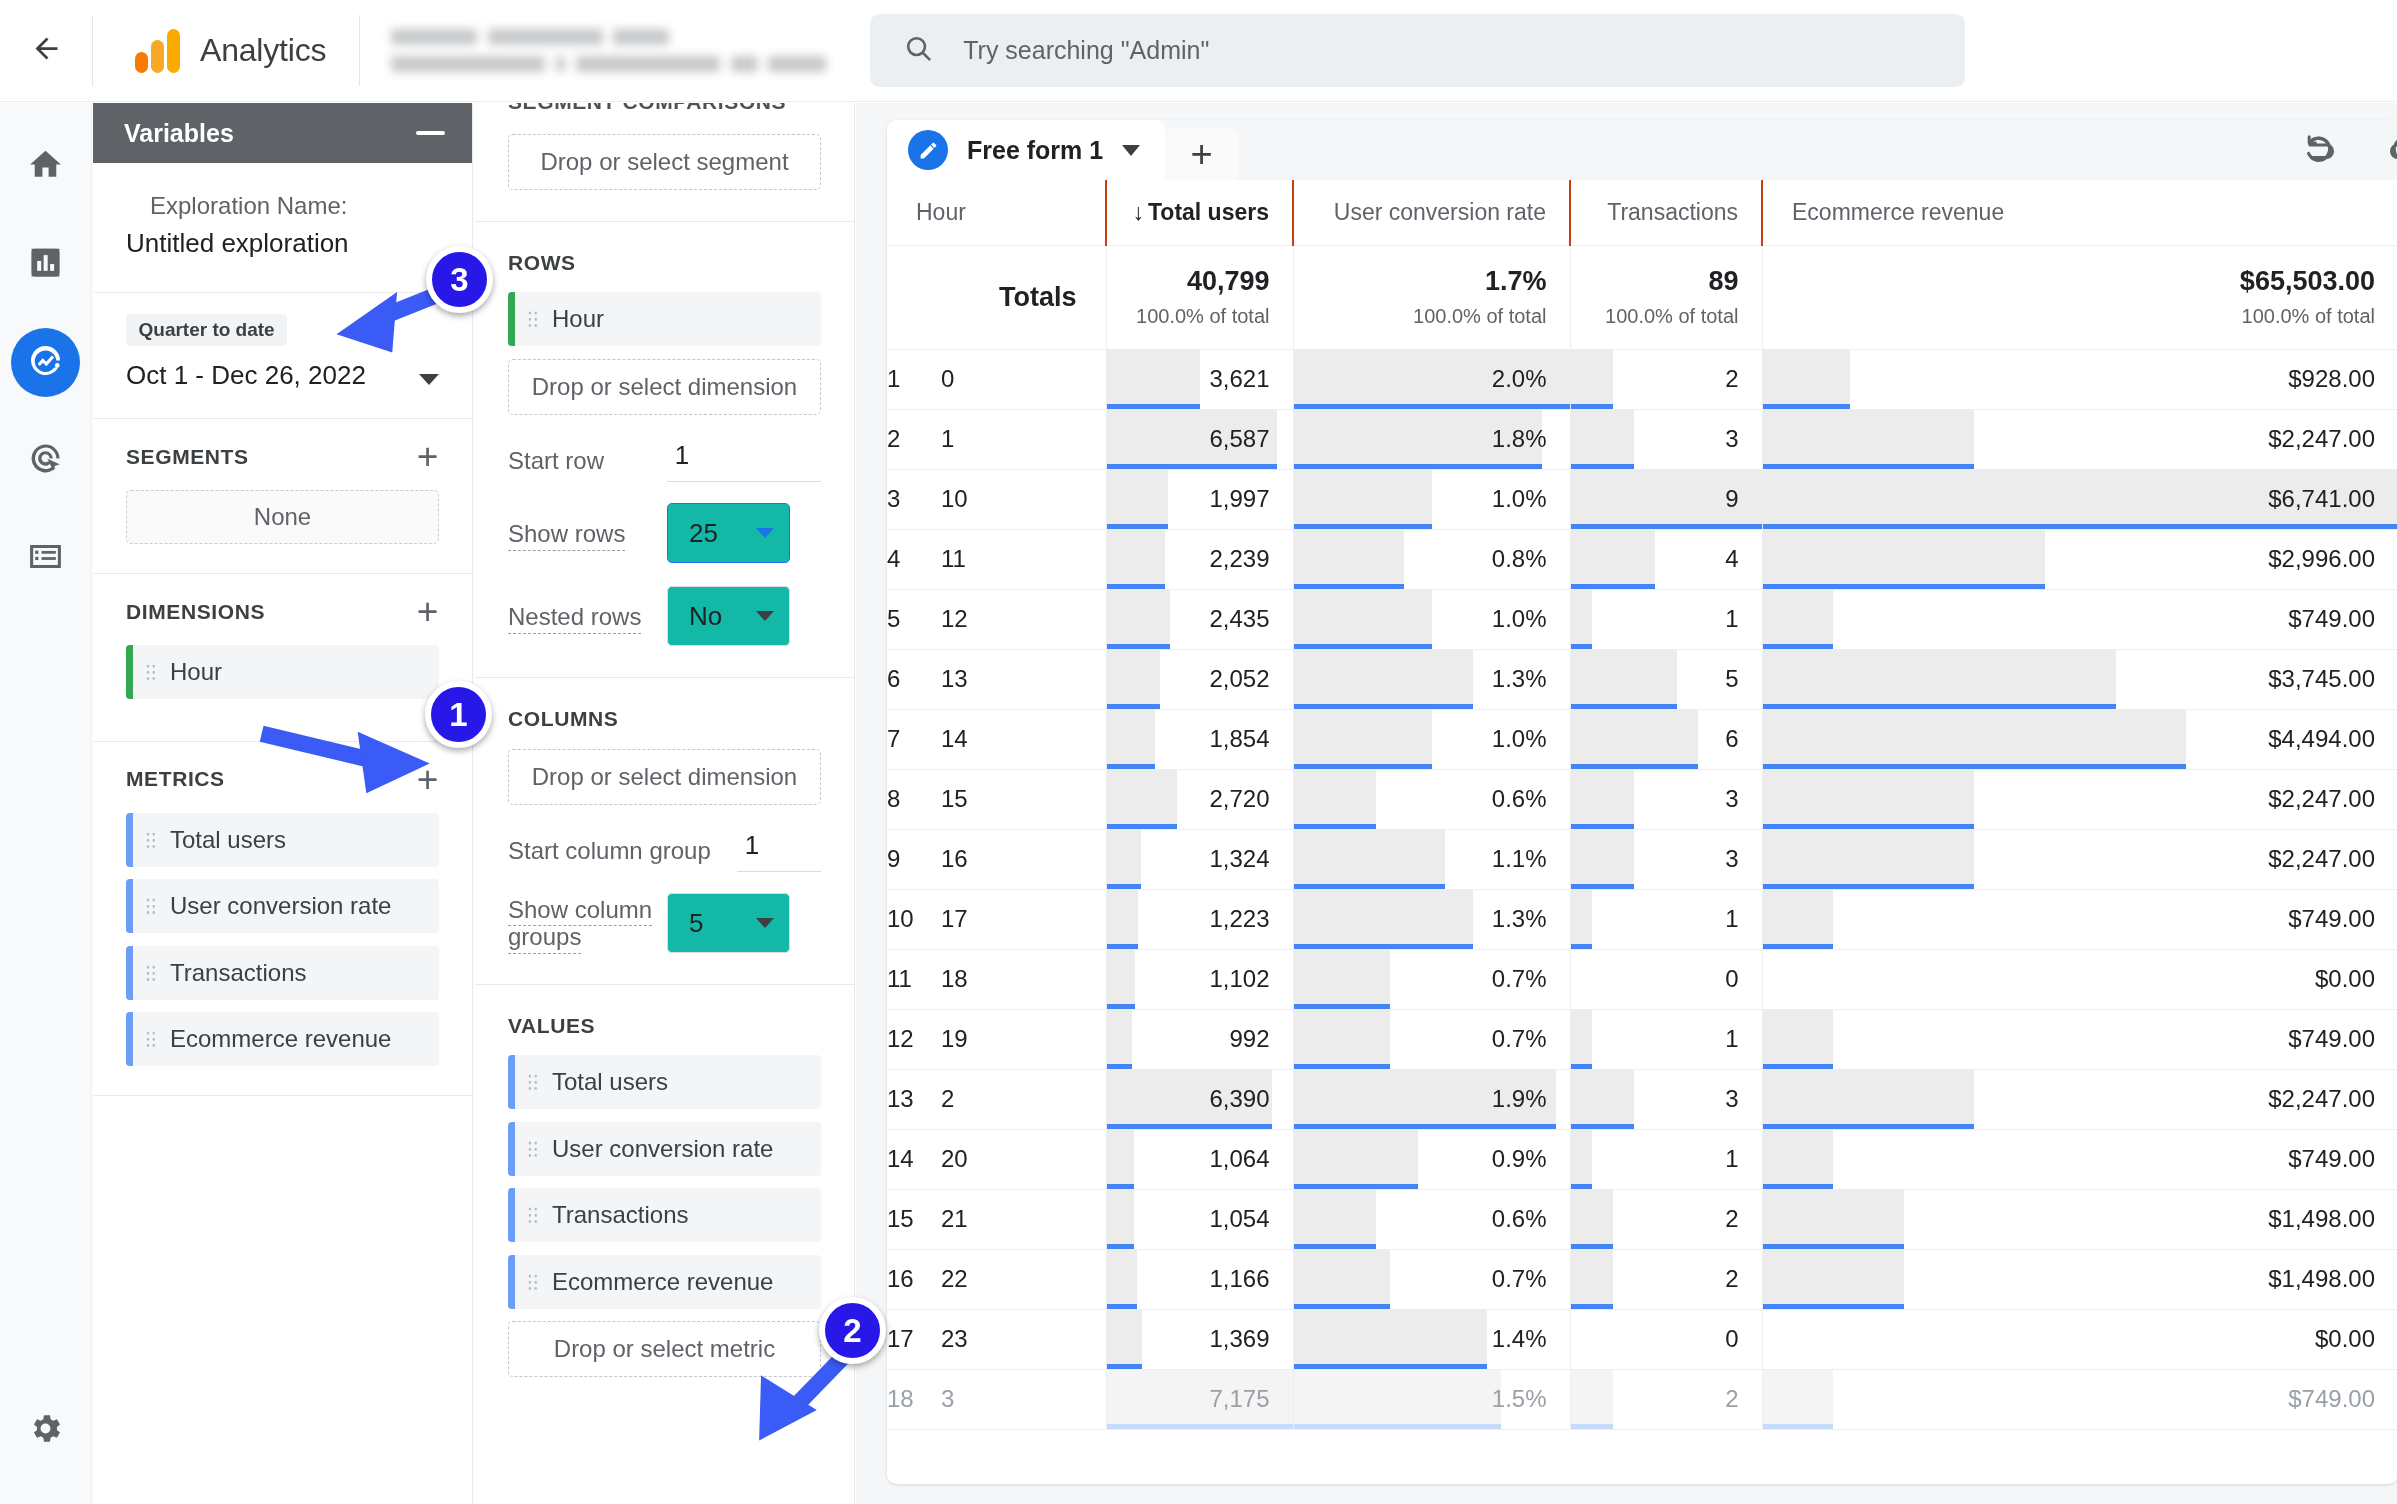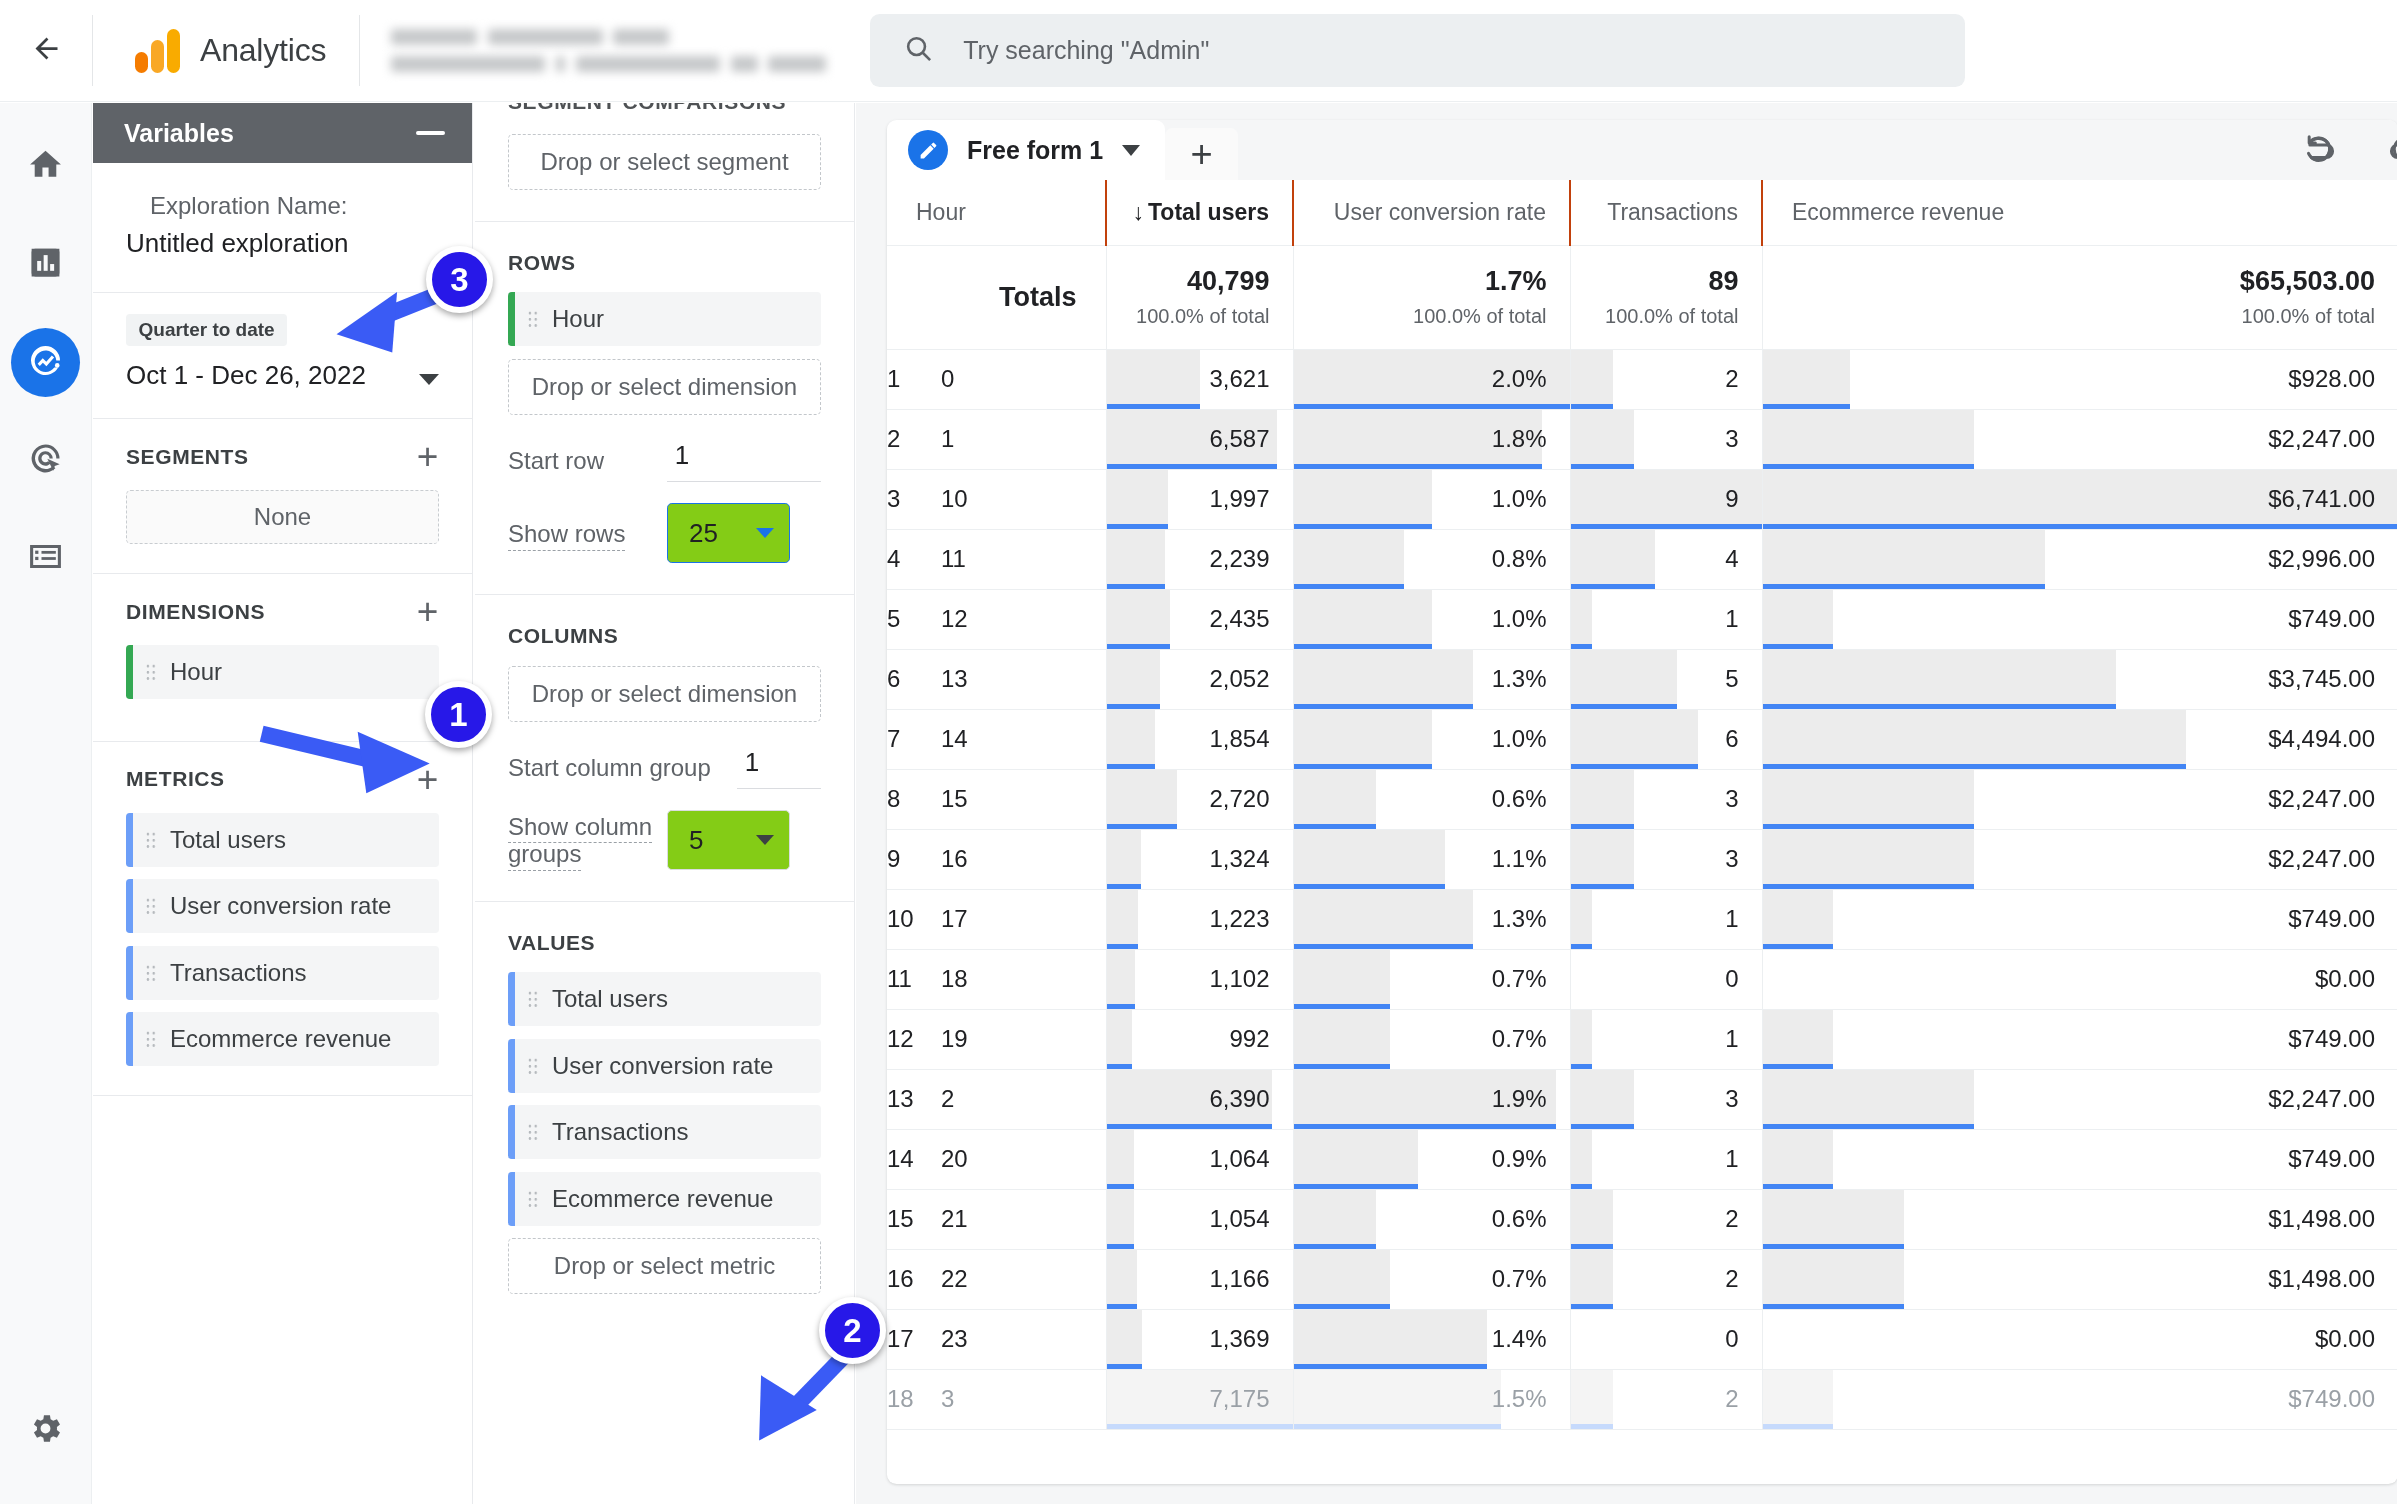--- a/index.html
+++ b/index.html
@@ -119,21 +119,21 @@
   .ctrl-lbl{ font-size:24px; color:#5f6368; width:159px; line-height:1.15; }
   .ctrl-lbl.tip{ border-bottom:1.9px dashed #9aa0a6; padding-bottom:2.9px; display:inline; }
   .tipwrap{ width:159px; }
   .num-field{
     flex:1; font-size:26px; color:#202124; border-bottom:1px solid #dadce0;
     padding:0 0 10.6px 7.7px; cursor:text; min-width:0;
   }
   .select{
     width:123px; height:60px; border:1px solid #dadce0; border-radius:4.8px;
     display:flex; align-items:center; justify-content:space-between;
-    padding:0 15.4px 0 21px; font-size:26px; color:#202124; cursor:pointer; background:#84cc16;
+    padding:0 15.4px 0 21px; font-size:26px; color:#202124; cursor:pointer; background:#14b8a6;
   }
   .select.focus{ border:1.9px solid #1a73e8; }
   .sel-caret{ width:0;height:0;border-left:9.6px solid transparent;border-right:9.6px solid transparent;border-top:10.6px solid #3c4043; }
   .select.focus .sel-caret{ border-top-color:#1a73e8; }
 
   
   .canvas{
     position:absolute; left:856px; top:103px; width:1542px; height:1402px;
     background:#f5f6f7; padding:17.3px 0 0 31px;
   }
@@ -378,20 +378,27 @@
         </div>
 
         <div class="ctrlrow" style="margin-top:21px">
           <div class="tipwrap"><span class="ctrl-lbl tip">Show rows</span></div>
           <div class="select focus">
             <span>25</span>
             <span class="sel-caret"></span>
           </div>
         </div>
 
+        <div class="ctrlrow" style="margin-top:23px">
+          <div class="tipwrap"><span class="ctrl-lbl tip">Nested rows</span></div>
+          <div class="select">
+            <span>No</span>
+            <span class="sel-caret"></span>
+          </div>
+        </div>
       </div>
 
       <div class="ts-sect">
         <div class="ts-cap">COLUMNS</div>
         <div class="dropbox">Drop or select dimension</div>
 
         <div class="ctrlrow">
           <div class="ctrl-lbl" style="width:229px">Start column group</div>
           <div class="num-field">1</div>
         </div>

